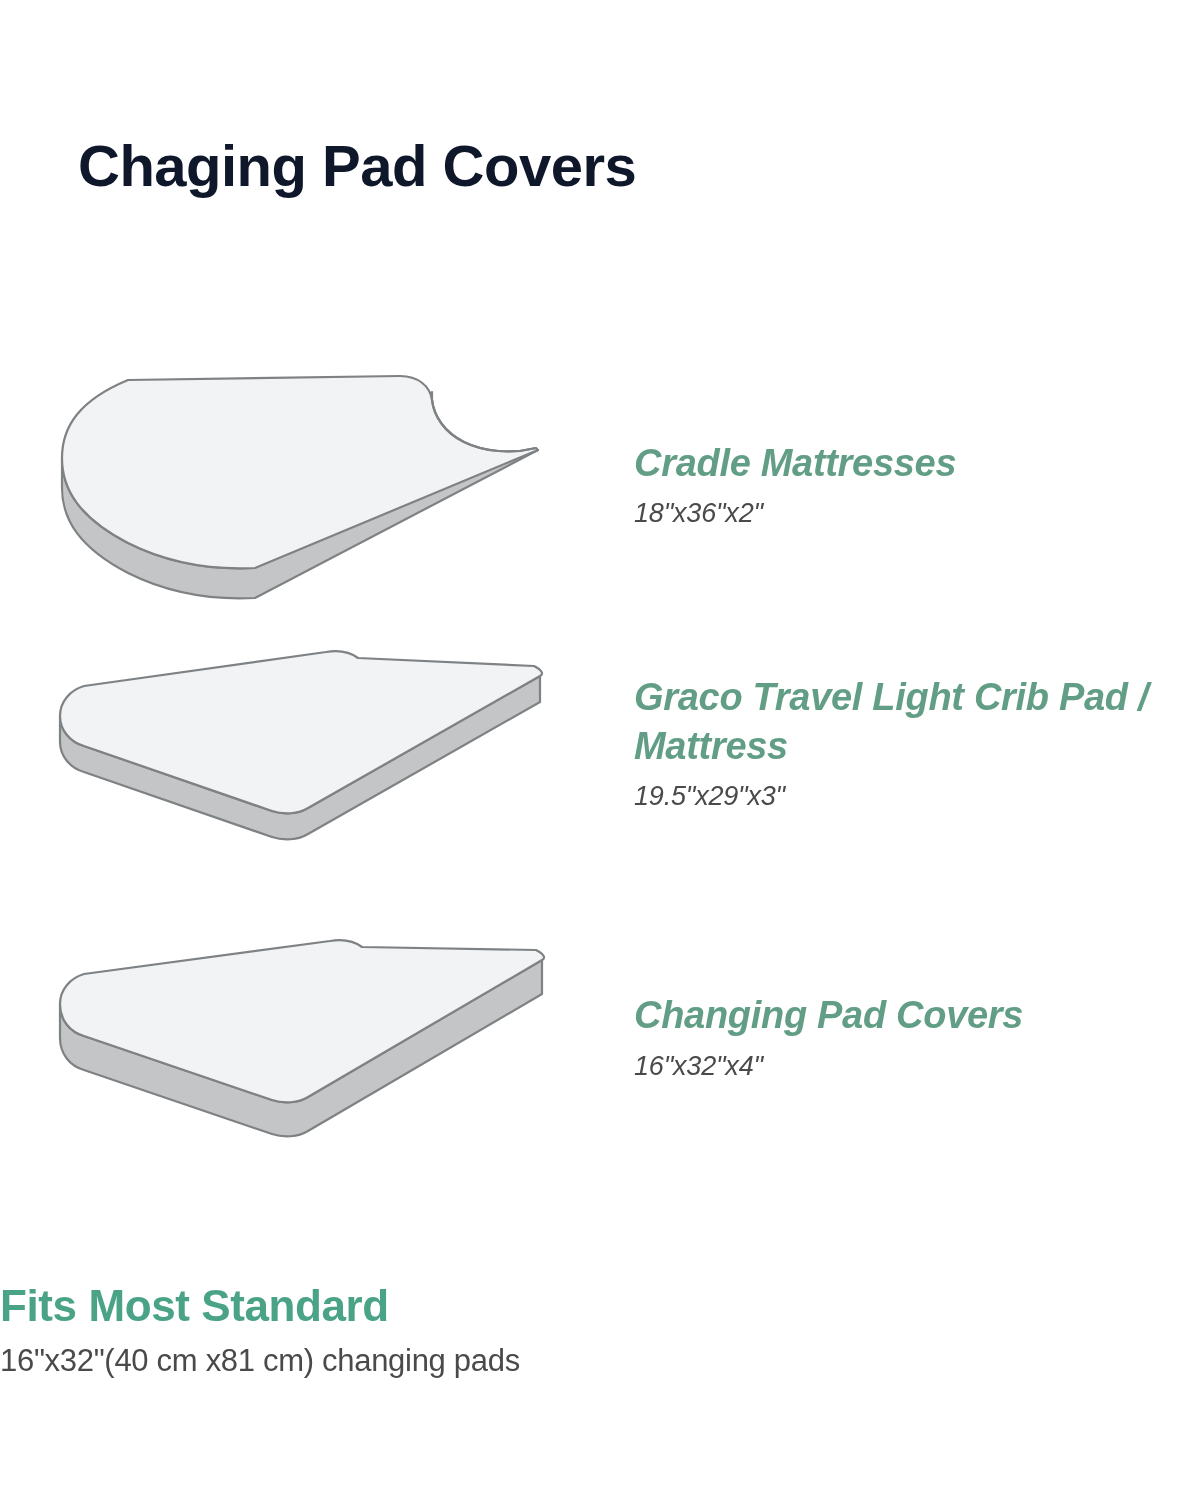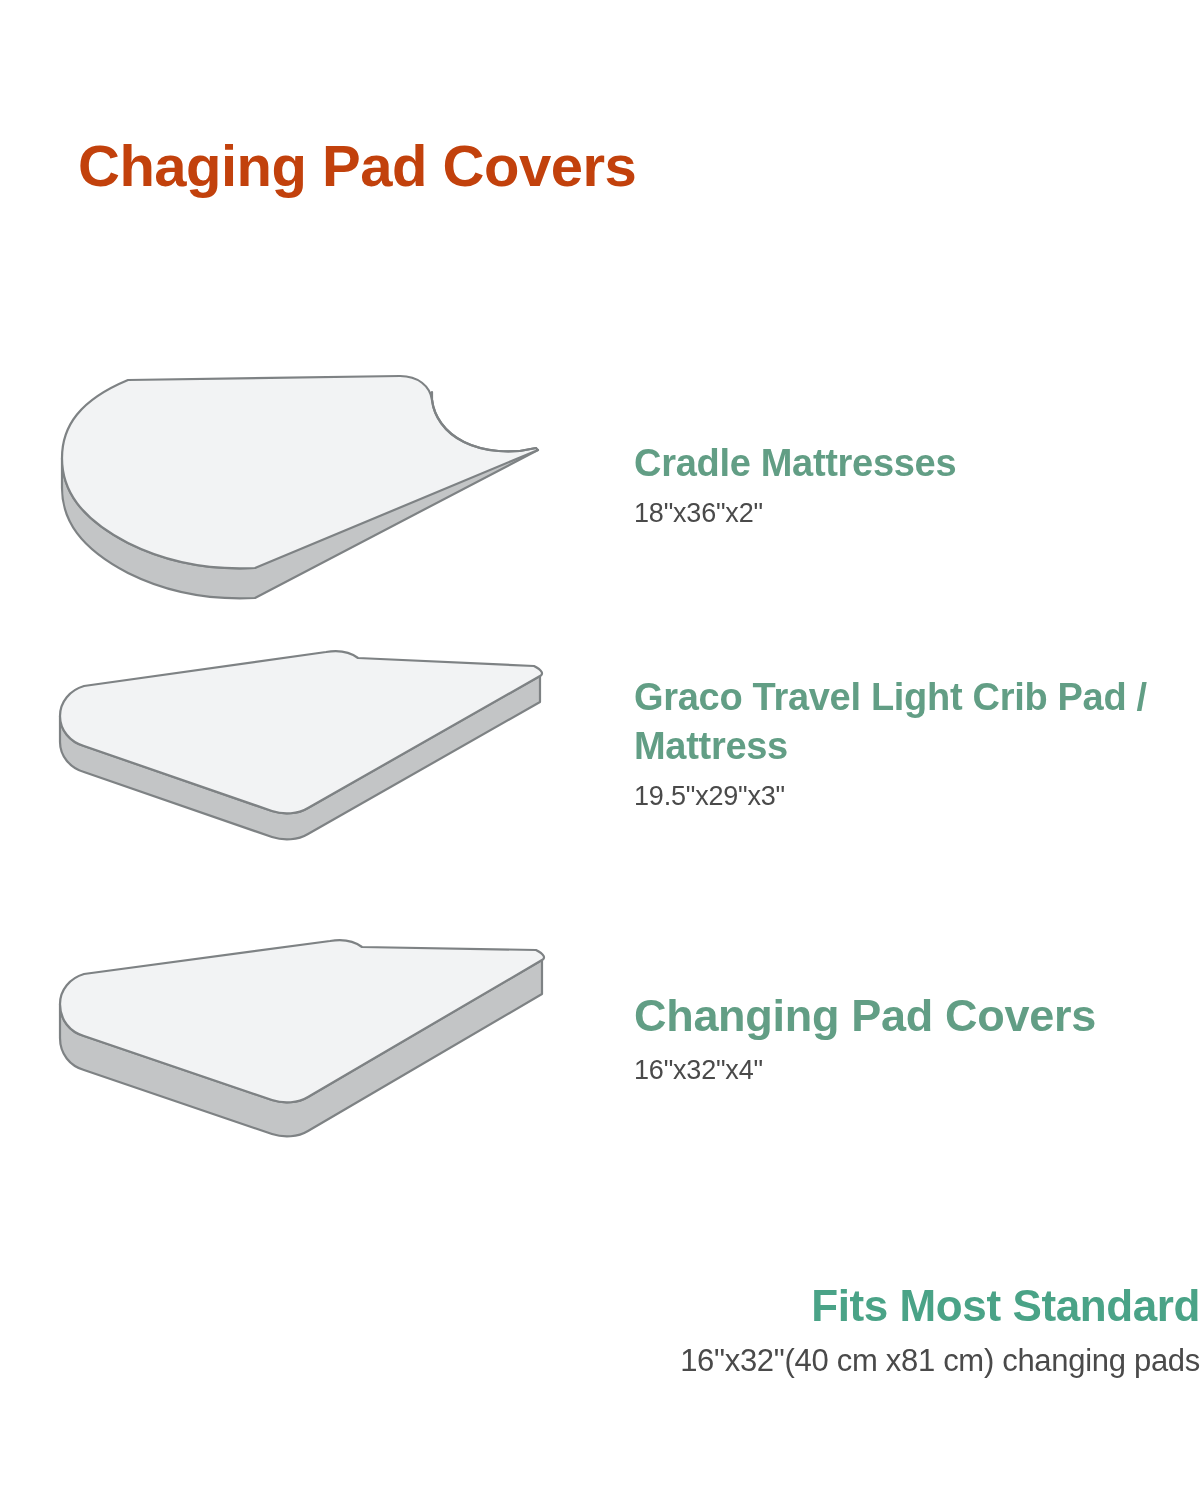--- a/index.html
+++ b/index.html
@@ -23,32 +23,33 @@
   }
 
   
   .page-title {
     position: absolute;
     left: 78px;
     top: 97px;
     font-size: 58px;
     font-weight: 700;
     letter-spacing: -0.5px;
-    color: #c2410c;
+    color: #0f172a;
     line-height: 1.05;
     white-space: nowrap;
   }
 
   
   .row {
     position: absolute;
     left: 0;
     width: 1200px;
     display: flex;
     align-items: center;
+    font-style: italic;
   }
   .row-1 { top: 370px;  height: 230px; }
   .row-2 { top: 636px;  height: 215px; }
   .row-3 { top: 930px;  height: 215px; }
 
   .illus {
     position: relative;
     width: 600px;
     flex: 0 0 600px;
     display: flex;
@@ -74,29 +75,29 @@
     color: #4A4A4A;
     font-size: 27px;
     font-weight: 400;
     letter-spacing: -0.2px;
     line-height: 1.3;
     margin: 8px 0 0 0;
   }
 
   .row-1 .info-title { font-size: 38px; }
   .row-2 .info-title { font-size: 38px; }
-  .row-3 .info-title { font-size: 45px; }
+  .row-3 .info-title { font-size: 38px; }
 
   
   .footer {
     position: absolute;
     left: 0;
     top: 1280px;
     width: 1200px;
-    text-align: right;
+    text-align: left;
   }
   .footer-title {
     color: #4AA387;
     font-size: 44px;
     font-weight: 700;
     letter-spacing: -0.4px;
     line-height: 1.18;
     margin: 0;
   }
   .footer-sub {

